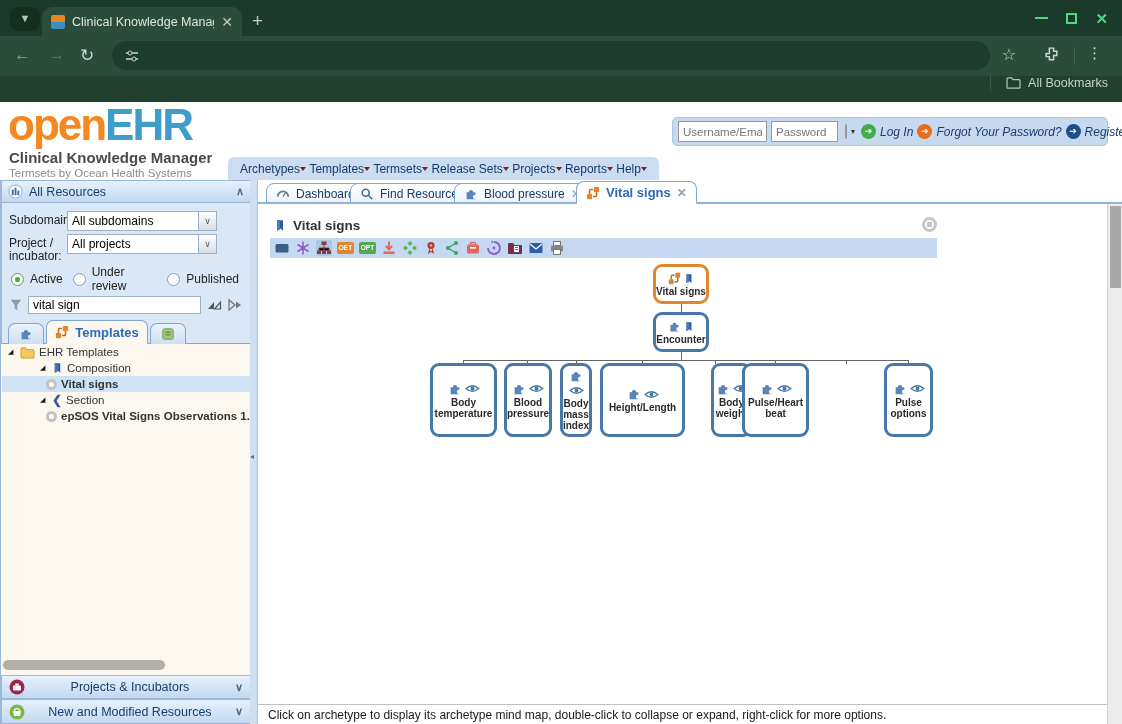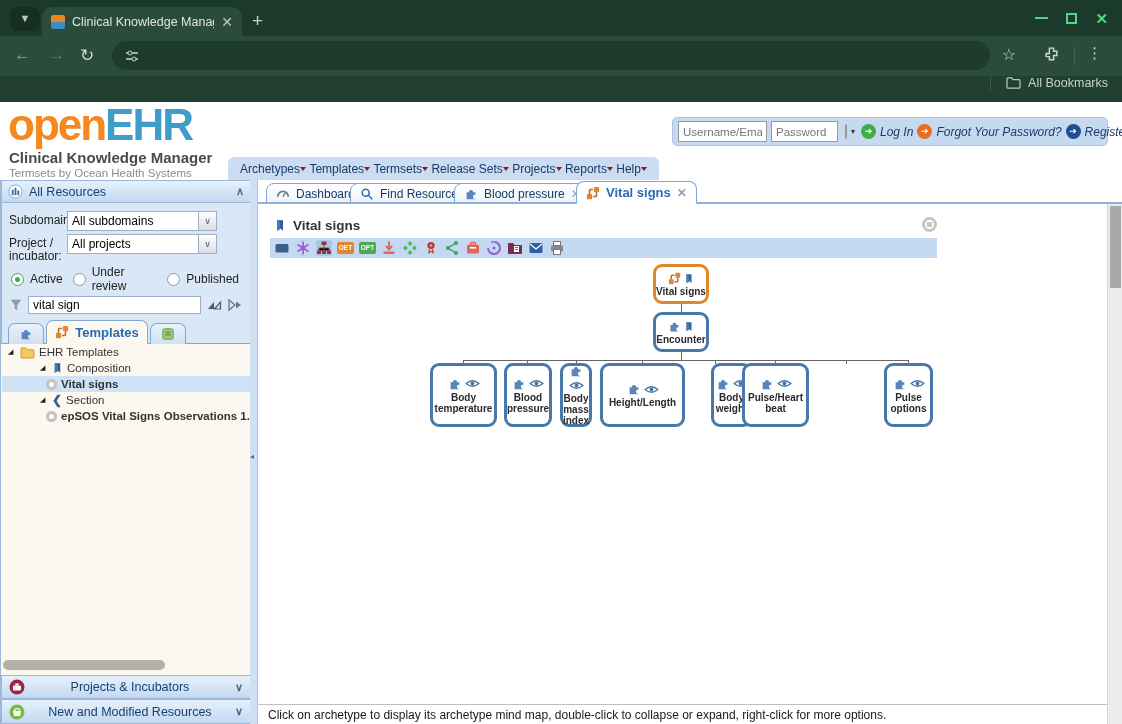--- a/index.html
+++ b/index.html
@@ -117,21 +117,21 @@
   .badge { width:17px; height:12px; border-radius:2px; color:#fff; font-size:6.5px; font-weight:bold; text-align:center; line-height:12px; cursor:pointer;}
   .bg-oet { background:#e0862e; } .bg-opt { background:#52a852; }
 
   .node { position:absolute; background:#fff; border:3px solid #4878a8; border-radius:9px; display:flex; flex-direction:column; align-items:center; justify-content:center; cursor:pointer;}
   .node.rootn { border-color:#e0862e; }
   .nicons { display:flex; align-items:center; gap:3px; margin-bottom:1px;}
   .nicons.vert { flex-direction:column; gap:2px; margin-bottom:2px;}
   .nlabel { font-size:10px; font-weight:bold; color:#2a2a2a; line-height:11px; text-align:center;}
   .n-root { left:395px; top:60px;  width:56px; height:40px;}
   .n-enc  { left:395px; top:108px; width:56px; height:40px;}
-  .child { top:159px; height:64px; }
+  .child { top:159px; height:74px; }
   .c0{left:172px;width:67px;} .c1{left:246px;width:48px;} .c2{left:302px;width:32px;}
   .c3{left:342px;width:85px;} .c4{left:437px;width:41px;margin-left:16px;} .c5{left:484px;width:67px;}
   .c6{left:558px;width:60px;} .c7{left:626px;width:49px;}
   .cline { position:absolute; background:#666; }
 
   .statusbar { position:absolute; left:0; bottom:0; width:849px; height:20px; border-top:1px solid #c0c0c0; font-size:12px; color:#1a1a1a; padding:3px 0 0 10px; background:#fff;}
   .vscroll { position:absolute; right:0; top:0; width:15px; height:520px; background:#ececec; border-left:1px solid #d5d5d5;}
   .vthumb { position:absolute; left:2px; top:2px; width:11px; height:82px; background:#a9a9a9; cursor:pointer;}
 </style>
 </head>

